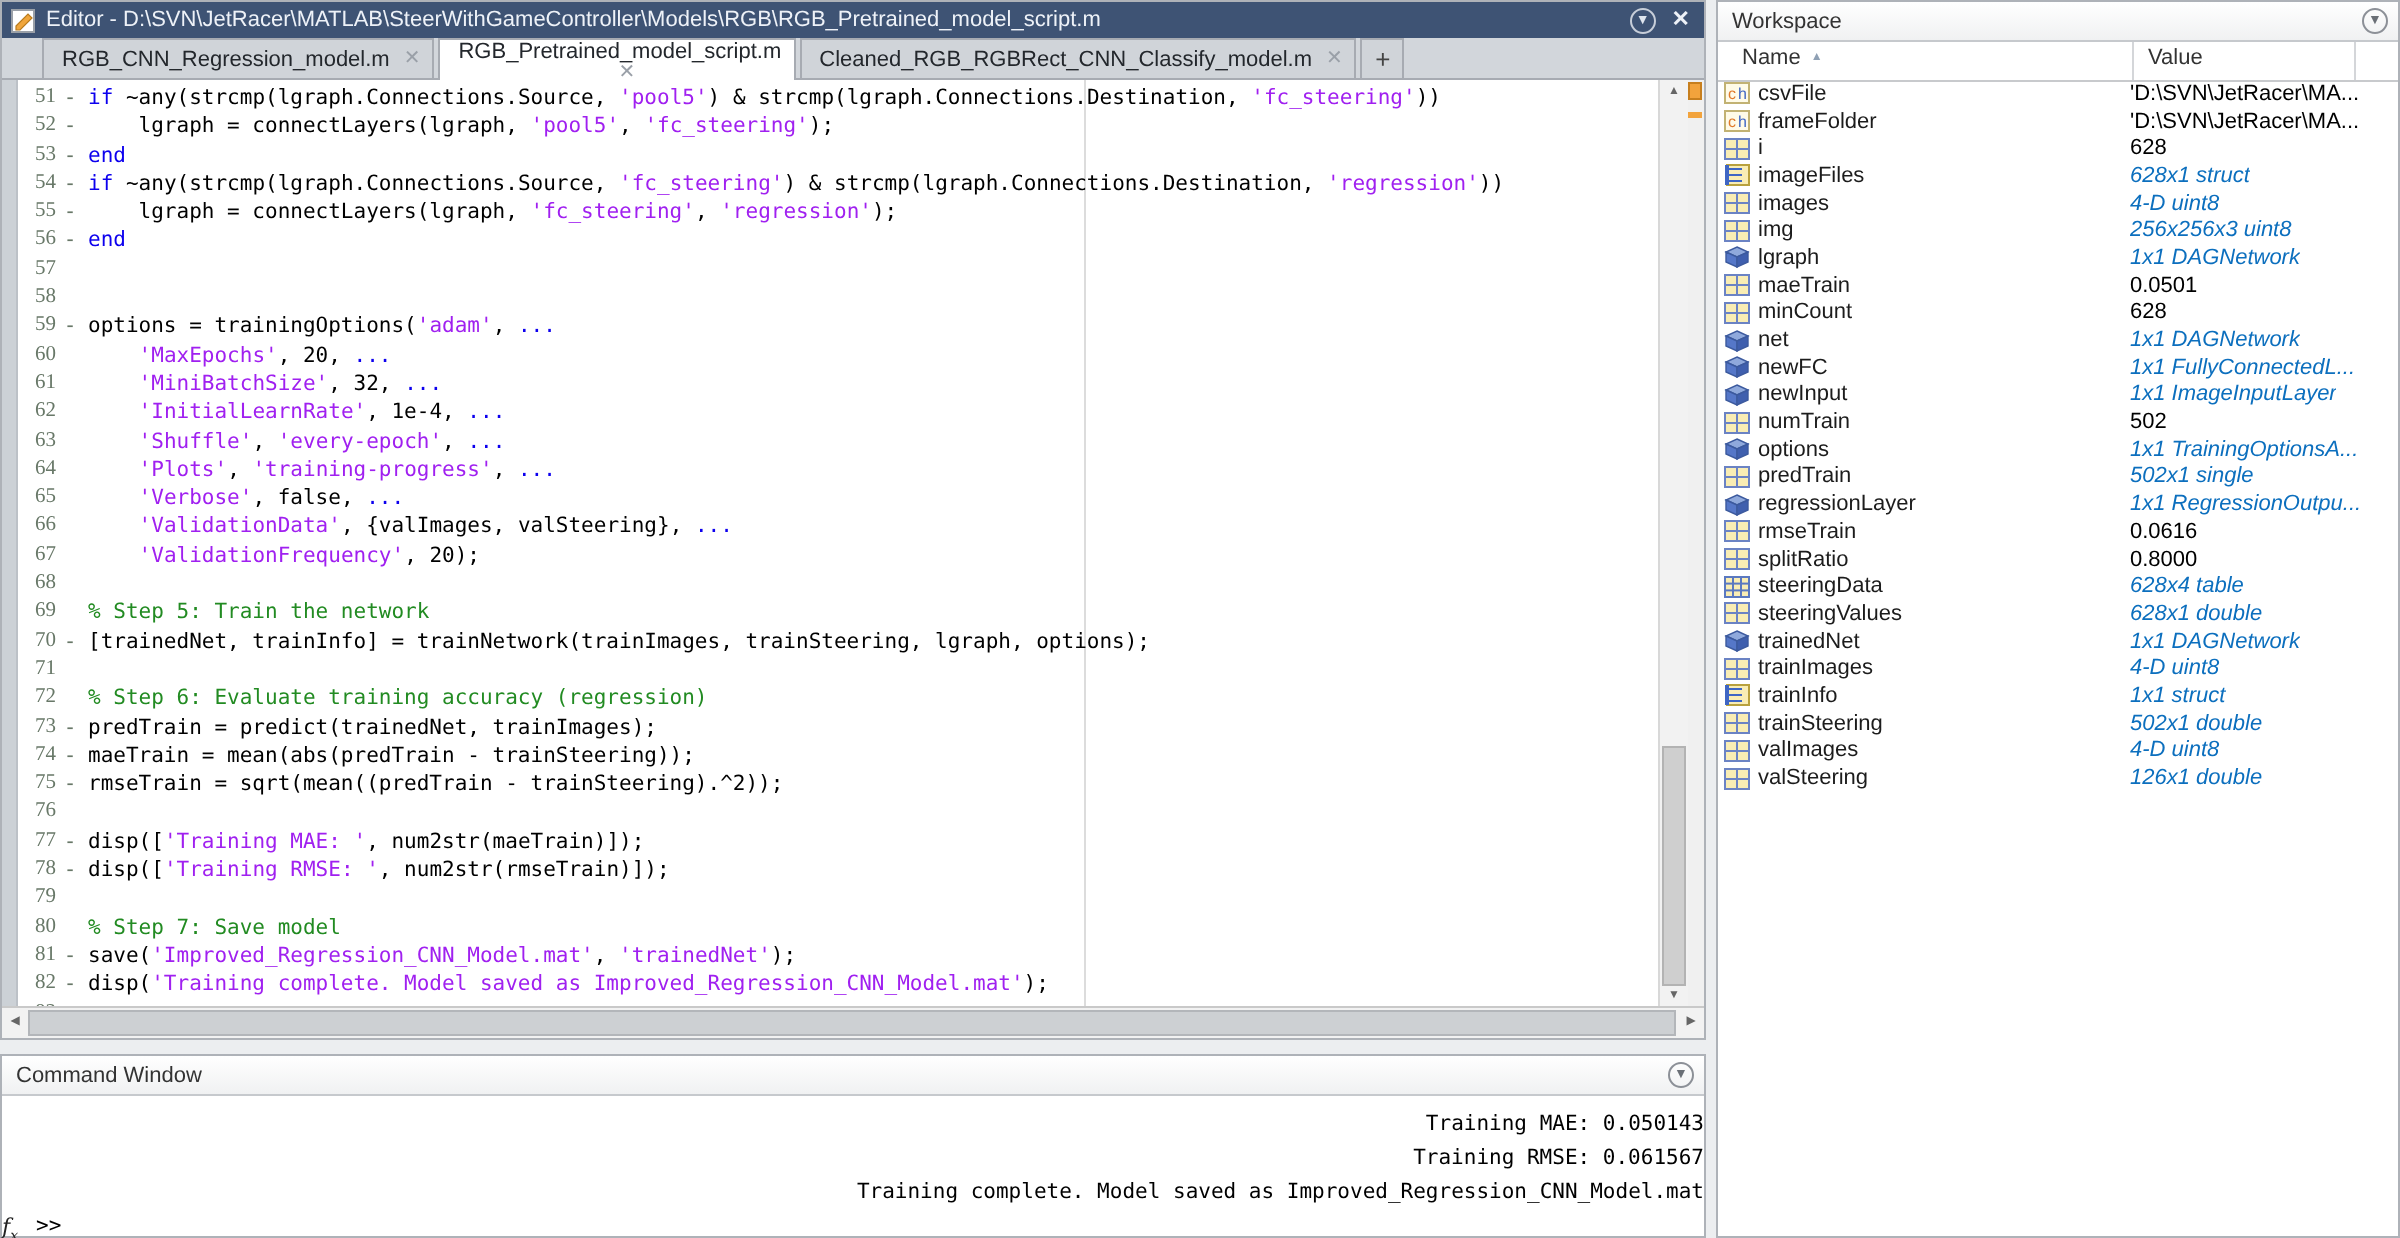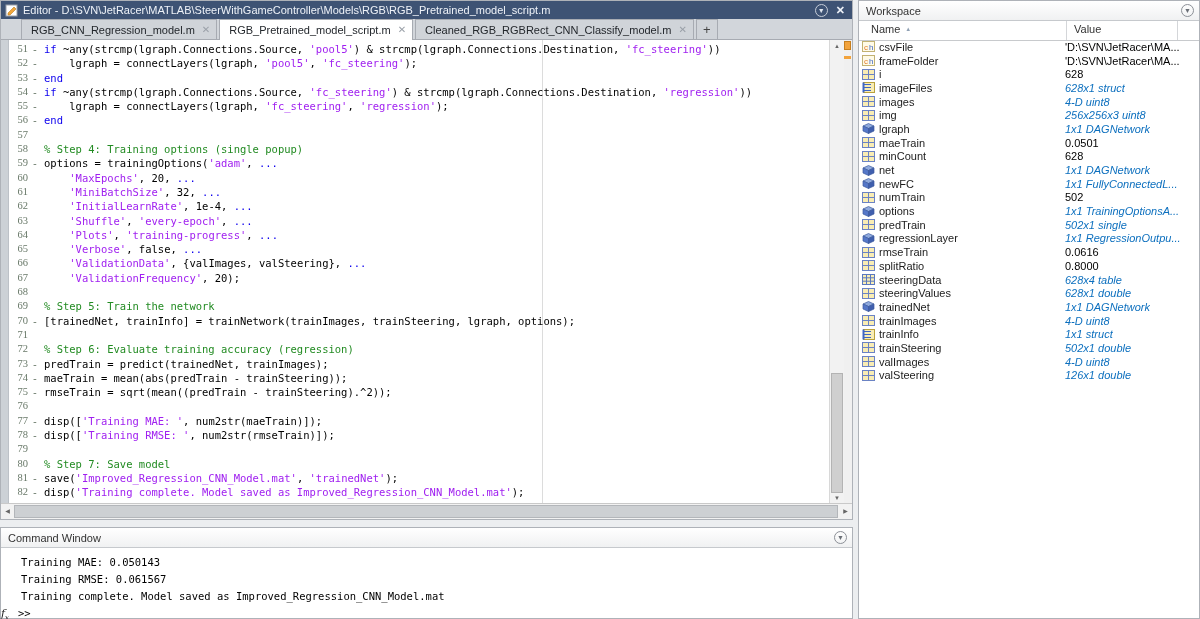--- a/index.html
+++ b/index.html
@@ -9,21 +9,21 @@
   #editor{left:0;top:0;width:853px;height:520px;}
   .titlebar{height:18px;background:#3e5374;display:flex;align-items:center;padding:0 4px;color:#eef2f8;font-size:11px;white-space:nowrap;}
   .titlebar .ttext{margin-left:4px;overflow:hidden;text-overflow:ellipsis;}
   .titlebar .sp{flex:1;}
   .menu-circle{width:11px;height:11px;border-radius:50%;border:1px solid #c7ced9;color:#dfe6ef;font-size:7px;line-height:11px;text-align:center;flex:none;}
   .menu-circle.dark{border-color:#8c9097;color:#6a6f76;}
   .close-x{margin-left:8px;margin-right:3px;color:#eef2f8;font-size:11px;font-weight:bold;line-height:11px;}
   
   .tabbar{height:21px;background:#d2d6db;border-bottom:1px solid #a7abb2;display:flex;align-items:flex-end;padding-left:20px;box-sizing:border-box;}
   .tab{height:20px;display:flex;align-items:center;background:#d0d4d9;border:1px solid #a7abb2;border-bottom:none;padding:0 6px 0 9px;font-size:11px;color:#23272c;margin-right:2px;white-space:nowrap;box-sizing:border-box;}
-  .tab.active{background:#fff;height:21px;margin-bottom:-1px;}
+  .tab.active{background:#fff;height:21px;margin-bottom:-1px;flex-direction:column;}
   .tab .tx{margin-left:7px;color:#9aa0a8;font-size:10px;line-height:10px;}
   .tab-plus{width:22px;height:20px;border:1px solid #a7abb2;border-bottom:none;background:#d0d4d9;text-align:center;font-size:13px;color:#444;line-height:19px;box-sizing:border-box;}
   
   #code{position:absolute;left:0;top:39px;right:22px;bottom:15px;background:#fff;overflow:hidden;}
   #guide{position:absolute;left:541px;top:0;bottom:0;width:1px;background:#dcdcdc;}
   #gstrip{position:absolute;left:0;top:0;bottom:0;width:7px;background:#ccd1d6;border-right:1px solid #bcc1c7;}
   #lines{position:absolute;left:0;top:2px;right:0;font-family:"DejaVu Sans Mono","Liberation Mono",monospace;font-size:10.5px;}
   .code-line{height:14.3px;line-height:14.3px;display:flex;white-space:pre;}
   .lnum{width:19px;flex:none;text-align:right;color:#687868;padding-left:8px;font-family:Liberation Serif, serif;}
   .ldash{width:14px;flex:none;text-align:center;color:#687868;}
@@ -44,21 +44,21 @@
   .hscroll{position:absolute;left:0;right:0;bottom:0;height:15px;background:#f2f2f2;border-top:1px solid #c9c9c9;}
   .hscroll .arr{position:absolute;top:0;bottom:0;width:13px;color:#666;font-size:6px;text-align:center;line-height:14px;}
   .hscroll .arr.left{left:0;}
   .hscroll .arr.right{right:0;}
   .hthumb{position:absolute;left:13px;right:14px;top:1px;bottom:1px;background:#cdd0d3;border:1px solid #b3b6ba;box-sizing:border-box;}
   
   #cmdwin{left:0;top:527px;width:853px;height:92px;}
   .phead{height:19px;background:linear-gradient(#ffffff,#f0f1f2);border-bottom:1px solid #c6c9cd;display:flex;align-items:center;padding:0 5px 0 7px;font-size:11px;color:#333;}
   .phead .sp{flex:1;}
   .cmd-content{position:relative;padding:6px 0 0 20px;font-family:"DejaVu Sans Mono","Liberation Mono",monospace;font-size:10.5px;color:#000;}
-  .cmd-line{height:17px;line-height:17px;white-space:pre;}
+  .cmd-line{height:17px;line-height:17px;white-space:pre;text-align:right;}
   .prompt-row{position:relative;height:17px;line-height:17px;margin-left:-3px;}
   .fx{position:absolute;left:-17px;top:0;font-family:"DejaVu Serif",serif;font-style:italic;font-size:11px;color:#222;}
   .fx sub{font-size:7px;}
   
   #workspace{left:858px;top:0;width:342px;height:619px;}
   .ws-cols{height:19px;border-bottom:1px solid #c8cacd;display:flex;font-size:11px;color:#333;background:#fff;}
   .wc{box-sizing:border-box;padding:2px 0 0 12px;}
   .wc.name{width:207px;}
   .wc.value{width:111px;border-left:1px solid #d4d6d9;padding-left:7px;}
   .wc.extra{flex:1;border-left:1px solid #d4d6d9;}
@@ -109,21 +109,21 @@
     <div id="guide"></div>
     <div id="gstrip"></div>
     <div id="lines">
         <div class="code-line"><span class="lnum">51</span><span class="ldash">-</span><span class="lcode"><span class="seg-k">if</span><span class="seg-n"> ~any(strcmp(lgraph.Connections.Source, </span><span class="seg-s">'pool5'</span><span class="seg-n">) &amp; strcmp(lgraph.Connections.Destination, </span><span class="seg-s">'fc_steering'</span><span class="seg-n">))</span></span></div>
         <div class="code-line"><span class="lnum">52</span><span class="ldash">-</span><span class="lcode"><span class="seg-n">    lgraph = connectLayers(lgraph, </span><span class="seg-s">'pool5'</span><span class="seg-n">, </span><span class="seg-s">'fc_steering'</span><span class="seg-n">);</span></span></div>
         <div class="code-line"><span class="lnum">53</span><span class="ldash">-</span><span class="lcode"><span class="seg-k">end</span></span></div>
         <div class="code-line"><span class="lnum">54</span><span class="ldash">-</span><span class="lcode"><span class="seg-k">if</span><span class="seg-n"> ~any(strcmp(lgraph.Connections.Source, </span><span class="seg-s">'fc_steering'</span><span class="seg-n">) &amp; strcmp(lgraph.Connections.Destination, </span><span class="seg-s">'regression'</span><span class="seg-n">))</span></span></div>
         <div class="code-line"><span class="lnum">55</span><span class="ldash">-</span><span class="lcode"><span class="seg-n">    lgraph = connectLayers(lgraph, </span><span class="seg-s">'fc_steering'</span><span class="seg-n">, </span><span class="seg-s">'regression'</span><span class="seg-n">);</span></span></div>
         <div class="code-line"><span class="lnum">56</span><span class="ldash">-</span><span class="lcode"><span class="seg-k">end</span></span></div>
         <div class="code-line"><span class="lnum">57</span><span class="ldash"></span><span class="lcode"></span></div>
-        <div class="code-line"><span class="lnum">58</span><span class="ldash"></span><span class="lcode"><span class="seg-c">% Step 4: Training options (single popup)</span></span></div>
+        <div class="code-line"><span class="lnum">58</span><span class="ldash"></span></div>
         <div class="code-line"><span class="lnum">59</span><span class="ldash">-</span><span class="lcode"><span class="seg-n">options = trainingOptions(</span><span class="seg-s">'adam'</span><span class="seg-n">, </span><span class="seg-k">...</span></span></div>
         <div class="code-line"><span class="lnum">60</span><span class="ldash"></span><span class="lcode"><span class="seg-n">    </span><span class="seg-s">'MaxEpochs'</span><span class="seg-n">, 20, </span><span class="seg-k">...</span></span></div>
         <div class="code-line"><span class="lnum">61</span><span class="ldash"></span><span class="lcode"><span class="seg-n">    </span><span class="seg-s">'MiniBatchSize'</span><span class="seg-n">, 32, </span><span class="seg-k">...</span></span></div>
         <div class="code-line"><span class="lnum">62</span><span class="ldash"></span><span class="lcode"><span class="seg-n">    </span><span class="seg-s">'InitialLearnRate'</span><span class="seg-n">, 1e-4, </span><span class="seg-k">...</span></span></div>
         <div class="code-line"><span class="lnum">63</span><span class="ldash"></span><span class="lcode"><span class="seg-n">    </span><span class="seg-s">'Shuffle'</span><span class="seg-n">, </span><span class="seg-s">'every-epoch'</span><span class="seg-n">, </span><span class="seg-k">...</span></span></div>
         <div class="code-line"><span class="lnum">64</span><span class="ldash"></span><span class="lcode"><span class="seg-n">    </span><span class="seg-s">'Plots'</span><span class="seg-n">, </span><span class="seg-s">'training-progress'</span><span class="seg-n">, </span><span class="seg-k">...</span></span></div>
         <div class="code-line"><span class="lnum">65</span><span class="ldash"></span><span class="lcode"><span class="seg-n">    </span><span class="seg-s">'Verbose'</span><span class="seg-n">, false, </span><span class="seg-k">...</span></span></div>
         <div class="code-line"><span class="lnum">66</span><span class="ldash"></span><span class="lcode"><span class="seg-n">    </span><span class="seg-s">'ValidationData'</span><span class="seg-n">, {valImages, valSteering}, </span><span class="seg-k">...</span></span></div>
         <div class="code-line"><span class="lnum">67</span><span class="ldash"></span><span class="lcode"><span class="seg-n">    </span><span class="seg-s">'ValidationFrequency'</span><span class="seg-n">, 20);</span></span></div>
         <div class="code-line"><span class="lnum">68</span><span class="ldash"></span><span class="lcode"></span></div>
@@ -310,20 +310,31 @@
             <polygon points="1,3 6.5,5.5 6.5,10.5 1,8" fill="#5577c8" stroke="#3c5a9e" stroke-width="0.7"></polygon>
             <polygon points="12,3 12,8 6.5,10.5 6.5,5.5" fill="#3f5fae" stroke="#3c5a9e" stroke-width="0.7"></polygon>
           </svg>
         </span>
         <span class="ws-name">newFC</span>
         <span class="ws-val val-type">1x1 FullyConnectedL...</span>
       </div>
       <div class="ws-row">
         <span class="ws-icon">
           <svg width="13" height="11" viewBox="0 0 13 11">
+            <polygon points="6.5,0.5 12,3 6.5,5.5 1,3" fill="#8fa9dc" stroke="#3c5a9e" stroke-width="0.7"></polygon>
+            <polygon points="1,3 6.5,5.5 6.5,10.5 1,8" fill="#5577c8" stroke="#3c5a9e" stroke-width="0.7"></polygon>
+            <polygon points="12,3 12,8 6.5,10.5 6.5,5.5" fill="#3f5fae" stroke="#3c5a9e" stroke-width="0.7"></polygon>
+          </svg>
+        </span>
+        <span class="ws-name">newInput</span>
+        <span class="ws-val val-type">1x1 ImageInputLayer</span>
+      </div>
+      <div class="ws-row">
+        <span class="ws-icon">
+          <svg width="13" height="11" viewBox="0 0 13 11">
             <rect x="0.5" y="0.5" width="12" height="10" fill="#f9edb4" stroke="#6b83c4"></rect>
             <line x1="6.5" y1="0.5" x2="6.5" y2="10.5" stroke="#6b83c4"></line>
             <line x1="0.5" y1="5.5" x2="12.5" y2="5.5" stroke="#6b83c4"></line>
           </svg>
         </span>
         <span class="ws-name">numTrain</span>
         <span class="ws-val val-plain">502</span>
       </div>
       <div class="ws-row">
         <span class="ws-icon">

